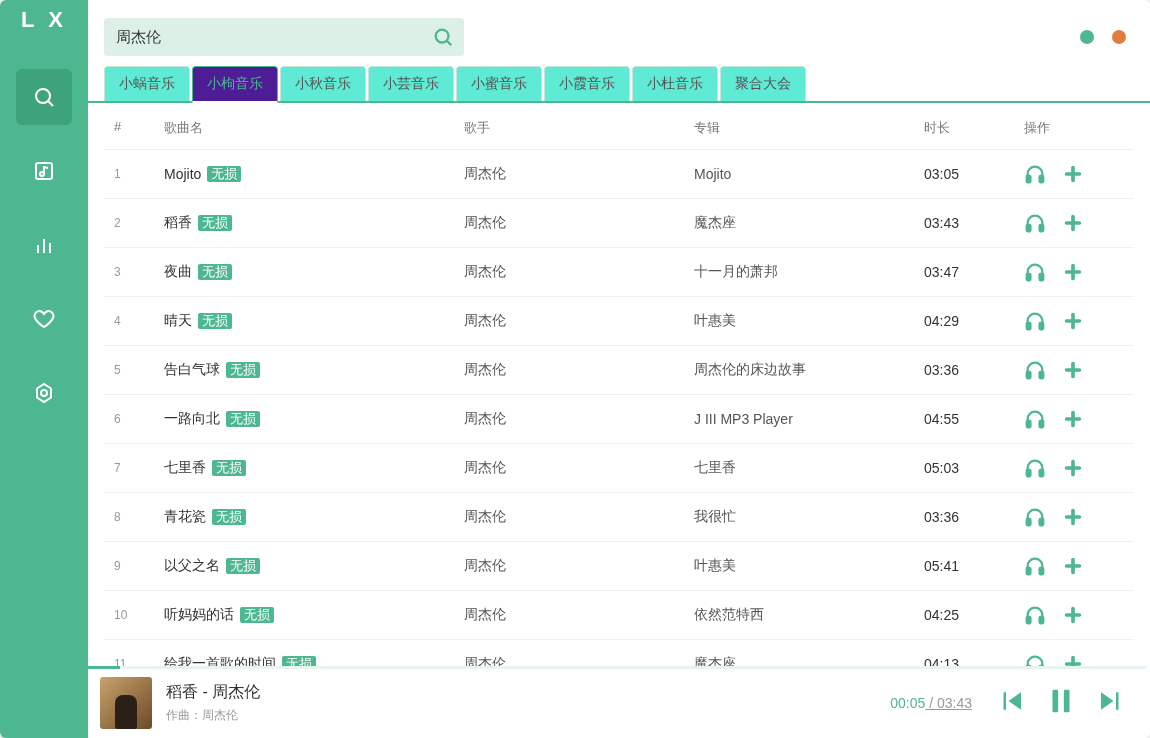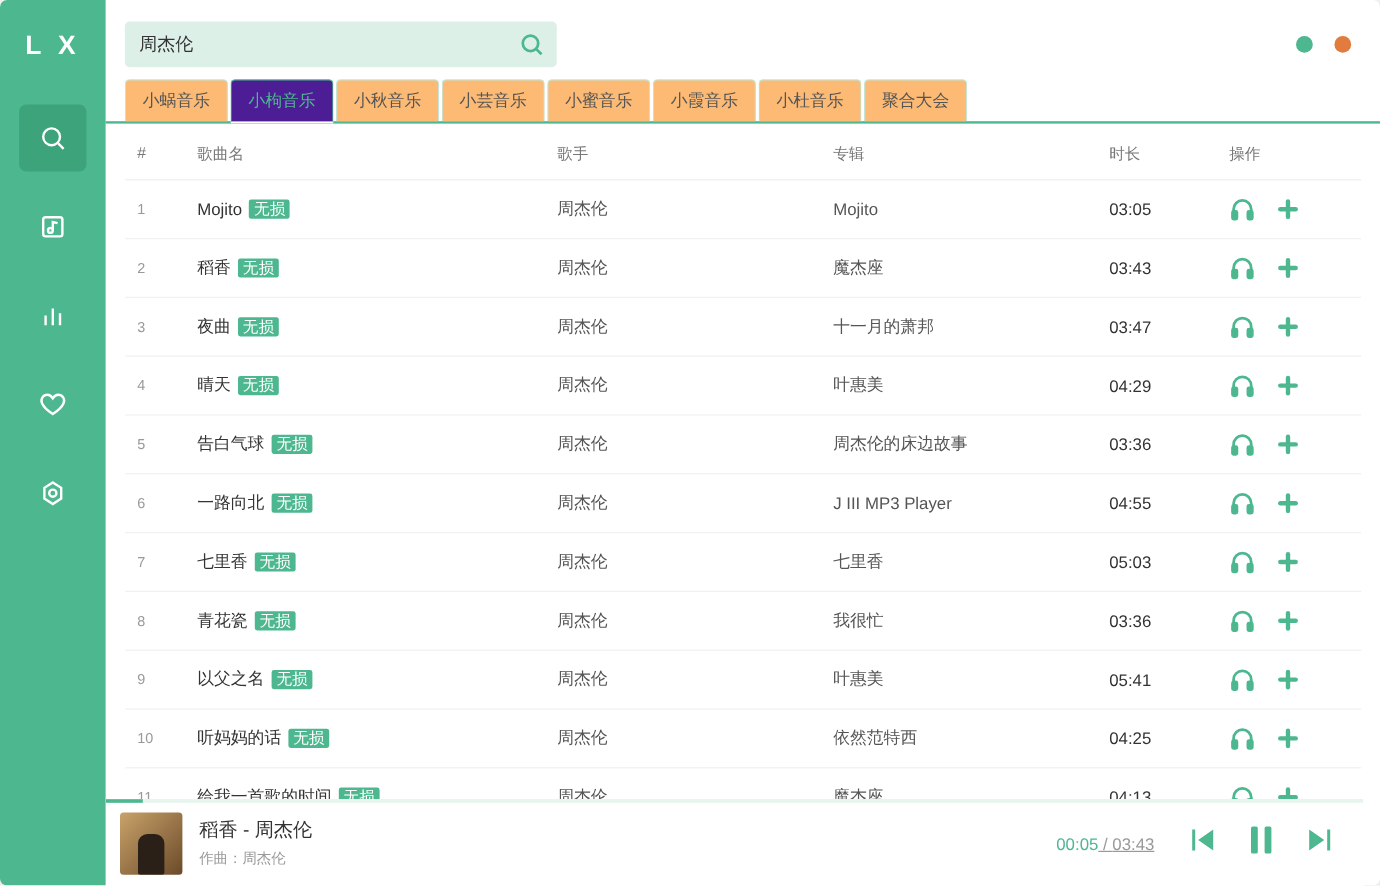--- a/index.html
+++ b/index.html
@@ -1,45 +1,45 @@
 <!DOCTYPE html>
 <html><head>
 <meta charset="utf-8">
 <style>
 * { margin: 0; padding: 0; box-sizing: border-box; font-family: "Microsoft YaHei", -apple-system, Arial, sans-serif; }
 body { background: #f5f5f5; width: 1150px; height: 738px; overflow: hidden; }
 .app { display: flex; width: 100%; height: 100%; background: #fff; border-radius: 6px; overflow: hidden; box-shadow: 0 4px 20px rgba(0,0,0,0.1); }
-.sidebar { width: 88px; background: #4DB78F; display: flex; flex-direction: column; align-items: center; padding-top: 25px; gap: 18px; }
+.sidebar { width: 88px; background: #4DB78F; display: flex; flex-direction: column; align-items: center; padding-top: 7px; gap: 18px; }
 .logo { color: #fff; font-size: 22px; font-weight: 700; letter-spacing: 4px; margin-bottom: 18px; }
 .nav-item { width: 56px; height: 56px; display: flex; align-items: center; justify-content: center; cursor: pointer; border-radius: 6px; }
 .nav-item.active { background: #3DA37B; }
 .nav-item svg { stroke: #fff; fill: none; }
 .main { flex: 1; display: flex; flex-direction: column; position: relative; }
 .topbar { display: flex; align-items: center; padding: 18px 24px 10px 16px; }
 .searchwrap { position: relative; width: 360px; }
 .searchbox { width: 100%; height: 38px; border: none; border-radius: 4px; background: #DDF0E8; padding: 0 42px 0 12px; font-size: 15px; color: #333; outline: none; }
 .searchbtn { position: absolute; right: 6px; top: 4px; width: 30px; height: 30px; display: flex; align-items: center; justify-content: center; cursor: pointer; }
 .winbtns { margin-left: auto; display: flex; gap: 18px; }
 .dot { width: 14px; height: 14px; border-radius: 50%; cursor: pointer; }
 .dot.green { background: #4DB78F; }
 .dot.orange { background: #E27C3E; }
 .tabs { display: flex; padding: 0 16px; border-bottom: 2px solid #4DB78F; }
-.tab { padding: 8px 14px; font-size: 14px; color: #555; cursor: pointer; border: 1px solid transparent; border-bottom: none; border-radius: 4px 4px 0 0; margin-right: 2px; background: #fdba74; border-color: #C5E4D5; }
+.tab { padding: 8px 14px; font-size: 14px; color: #555; cursor: pointer; border: 1px solid transparent; border-bottom: none; border-radius: 4px 4px 0 0; margin-right: 2px; background: #5eead4; border-color: #C5E4D5; }
 .tab.active { background: #4c1d95; color: #4DB78F; border-color: #4DB78F; border-bottom: 2px solid #fff; margin-bottom: -2px; position: relative; z-index: 1; }
 .content { flex: 1; overflow-y: auto; padding: 0 16px 76px 16px; }
 .thead { display: grid; grid-template-columns: 50px 300px 230px 230px 100px 100px; padding: 16px 10px 12px 10px; font-size: 13px; color: #777; border-bottom: 1px solid #eee; }
 .trow { display: grid; grid-template-columns: 50px 300px 230px 230px 100px 100px; padding: 13px 10px; font-size: 14px; color: #444; border-bottom: 1px solid #f0f0f0; align-items: center; }
 .idx { color: #999; font-size: 12px; }
 .song { color: #333; display: flex; align-items: center; gap: 6px; }
 .badge { display: inline-block; font-size: 13px; background: #4DB78F; color: #fff; padding: 1px 4px; border-radius: 2px; line-height: 14px; font-family: Liberation Serif, serif; }
 .artist, .album { color: #555; }
 .duration { color: #333; }
 .actions { display: flex; gap: 16px; }
 .actbtn { cursor: pointer; display: flex; }
-.player { position: absolute; left: 0; right: 14px; bottom: 0; height: 72px; display: flex; align-items: center; padding: 0 20px 0 12px; border-top: 1px solid #eee; background: #fff; }
+.player { position: absolute; left: 0; right: 4px; bottom: 0; height: 72px; display: flex; align-items: center; padding: 0 20px 0 12px; border-top: 1px solid #eee; background: #fff; }
 .cover { width: 52px; height: 52px; background: linear-gradient(135deg,#c9a36a,#6b4a2a); border-radius: 3px; display: flex; align-items: flex-end; justify-content: center; overflow: hidden; }
 .cover .fig { width: 22px; height: 34px; background: #2b2018; border-radius: 8px 8px 2px 2px; }
 .meta { margin-left: 14px; flex: 1; }
 .title { font-size: 16px; color: #333; }
 .sub { font-size: 12px; color: #999; margin-top: 4px; }
 .progress { position: absolute; top: -1px; left: 0; right: 0; height: 3px; background: #e8f4ee; }
 .progress .fill { height: 100%; background: #4DB78F; width: 3%; }
 .times { font-size: 14px; }
 .times .cur { color: #4DB78F; }
 .times .tot { color: #999; text-decoration: underline; }

